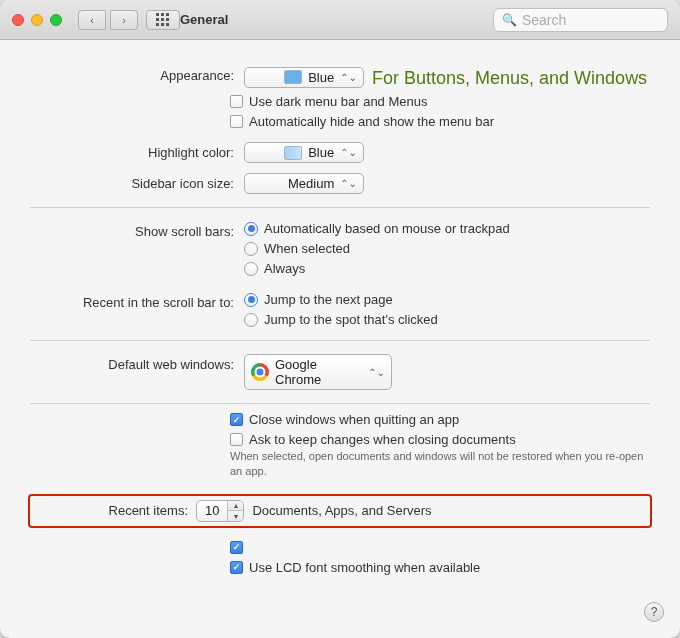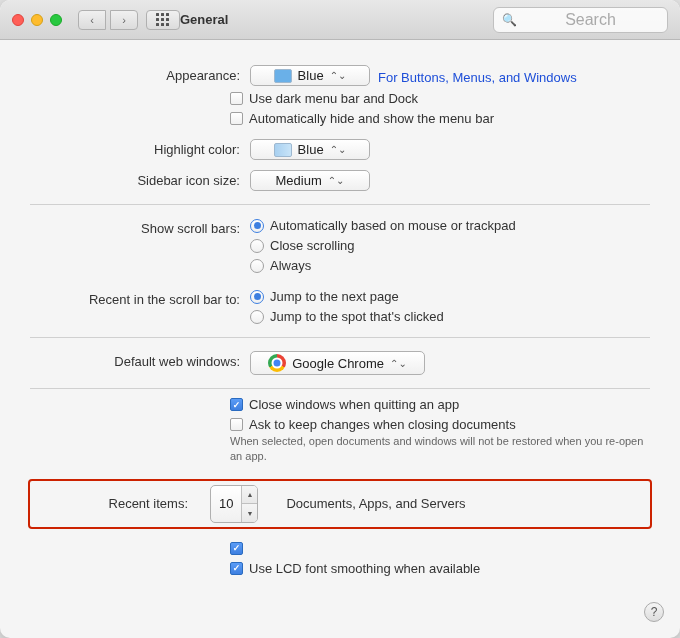--- a/index.html
+++ b/index.html
@@ -119,40 +119,39 @@
       border-radius: 6px;
       padding: 3px 8px;
       width: 175px;
       gap: 5px;
     }
 
     .search-bar input {
       border: none;
       background: transparent;
       outline: none;
-      font-size: 16px;
+      font-size: 14px;
       color: #333;
       width: 100%;
-      text-align: center;
     }
 
     .search-bar input::placeholder { color: #aaa; }
 
     
     .content {
       flex: 1;
       padding: 20px 0;
       overflow-y: auto;
     }
 
     
     .row {
       display: flex;
       align-items: flex-start;
-      padding: 5px 30px;
+      padding: 5px 24px;
       min-height: 28px;
     }
 
     .row-label {
       text-align: right;
       width: 220px;
       flex-shrink: 0;
       padding-right: 10px;
       padding-top: 3px;
       color: #333;
@@ -175,21 +174,21 @@
     
     .dropdown {
       display: flex;
       align-items: center;
       background: linear-gradient(to bottom, #fff, #f0f0f0);
       border: 1px solid #b0b0b0;
       border-radius: 5px;
       padding: 2px 6px;
       cursor: pointer;
       min-width: 120px;
-      justify-content: center;
+      justify-content: flex-end;
       gap: 6px;
     }
 
     .dropdown-text {
       font-size: 13px;
       color: #222;
     }
 
     .dropdown-arrow {
       color: #555;
@@ -203,22 +202,22 @@
       border-radius: 2px;
       border: 1px solid #9db8d0;
       flex-shrink: 0;
     }
 
     .dropdown .color-swatch.blue-light {
       background: linear-gradient(to right, #a8d0f0, #c8e4f8);
     }
 
     .side-text {
-      font-size: 13px;
-      color: #1d4ed8;
+      font-size: 18px;
+      color: #4d7c0f;
       padding-top: 3px;
     }
 
     
     .checkbox-row {
       display: flex;
       align-items: flex-start;
       gap: 6px;
     }
 
@@ -308,39 +307,39 @@
     }
 
     
     .highlighted-section {
       border: 2px solid #cc2200;
       border-radius: 4px;
       margin: 6px 28px 6px 28px;
       padding: 4px 8px;
       display: flex;
       align-items: center;
-      gap: 22px;
+      gap: 8px;
     }
 
     .highlighted-label {
       text-align: right;
       width: 150px;
       flex-shrink: 0;
       color: #333;
       font-size: 13px;
     }
 
     .stepper {
       display: flex;
       align-items: center;
       background: linear-gradient(to bottom, #fff, #f0f0f0);
       border: 1px solid #b0b0b0;
       border-radius: 5px;
       overflow: hidden;
-      height: 38px;
+      height: 22px;
     }
 
     .stepper-value {
       padding: 0 8px;
       font-size: 13px;
       color: #222;
       border-right: 1px solid #c0c0c0;
       height: 100%;
       display: flex;
       align-items: center;
@@ -366,21 +365,20 @@
       line-height: 1;
     }
 
     .stepper-arrow:first-child {
       border-bottom: 1px solid #c0c0c0;
     }
 
     .highlighted-desc {
       font-size: 13px;
       color: #333;
-      margin-left: 6px;
     }
 
     
     .help-btn {
       width: 20px;
       height: 20px;
       border-radius: 50%;
       border: 1px solid #aaa;
       background: linear-gradient(to bottom, #f5f5f5, #ddd);
       display: flex;
@@ -475,21 +473,21 @@
             <span class="dropdown-arrow">⌃⌄</span>
           </div>
           <span class="side-text">For Buttons, Menus, and Windows</span>
         </div>
       </div>
     </div>
 
     <div class="indented-col">
       <div class="checkbox-row">
         <div class="checkbox"></div>
-        <span class="checkbox-label">Use dark menu bar and Dock</span>
+        <span class="checkbox-label">Use dark menu bar and Menus</span>
       </div>
       <div class="checkbox-row">
         <div class="checkbox"></div>
         <span class="checkbox-label">Automatically hide and show the menu bar</span>
       </div>
     </div>
 
     <div style="height:8px"></div>
 
     <div class="row">
@@ -517,21 +515,21 @@
 
     <div class="row">
       <div class="row-label">Show scroll bars:</div>
       <div class="row-content">
         <div class="radio-row">
           <div class="radio selected"></div>
           <span class="radio-label">Automatically based on mouse or trackpad</span>
         </div>
         <div class="radio-row">
           <div class="radio"></div>
-          <span class="radio-label">Close scrolling</span>
+          <span class="radio-label">When selected</span>
         </div>
         <div class="radio-row">
           <div class="radio"></div>
           <span class="radio-label">Always</span>
         </div>
       </div>
     </div>
 
     <div style="height:6px"></div>
 
@@ -547,21 +545,21 @@
           <span class="radio-label">Jump to the spot that's clicked</span>
         </div>
       </div>
     </div>
 
     <div class="divider" style="margin: 8px 30px;"></div>
 
     <div class="row">
       <div class="row-label">Default web windows:</div>
       <div class="row-content">
-        <div class="dropdown" style="width:175px;">
+        <div class="dropdown" style="width:148px;">
           <div class="chrome-icon"></div>
           <span class="dropdown-text">Google Chrome</span>
           <span class="dropdown-arrow">⌃⌄</span>
         </div>
       </div>
     </div>
 
     <div class="divider" style="margin: 8px 30px;"></div>
 
     <div class="indented-col">

